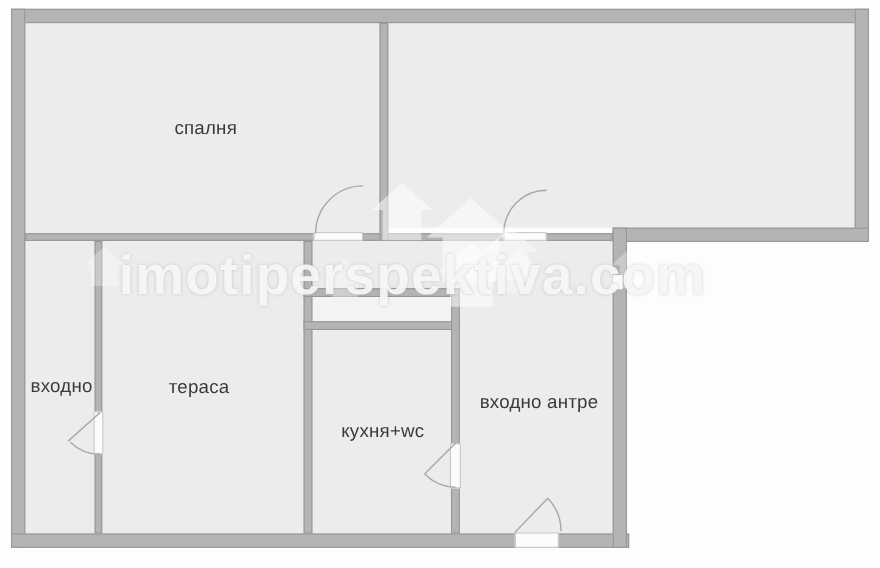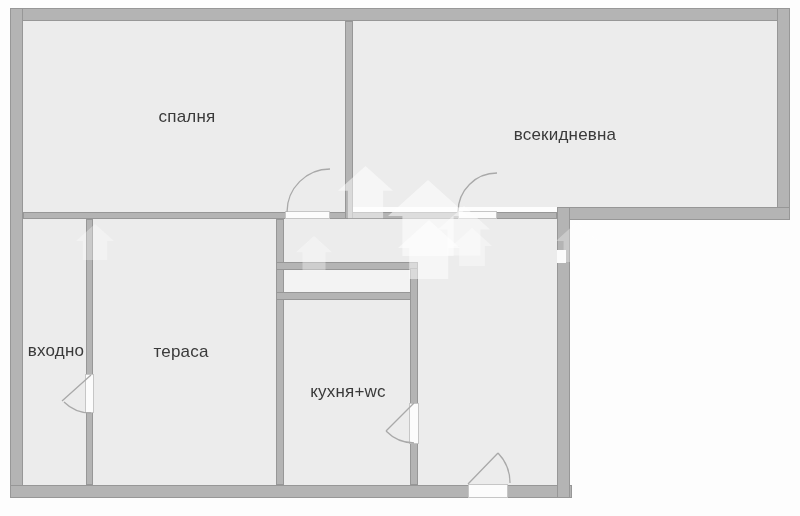--- a/index.html
+++ b/index.html
@@ -76,20 +76,21 @@
     <polygon opacity="0.50" points="365.5,166 393,190.8 383.1,190.8 383.1,218.3 347.9,218.3 347.9,190.8 338,190.8"></polygon>
     <polygon opacity="0.55" points="428,180 468,216 453.6,216 453.6,256 402.4,256 402.4,216 388,216"></polygon>
     <polygon opacity="0.50" points="429,220 460,247.9 448.2,247.9 448.2,278.9 409.2,278.9 409.2,247.9 398,247.9"></polygon>
     <polygon opacity="0.45" points="464,206 490,229.4 480.4,229.4 480.4,255.4 447.4,255.4 447.4,229.4 438,229.4"></polygon>
     <polygon opacity="0.40" points="472,228 492,246 484.8,246 484.8,266 459.2,266 459.2,246 452,246"></polygon>
     <polygon opacity="0.35" points="314,236 332,252.2 325.5,252.2 325.5,270.2 302.5,270.2 302.5,252.2 296,252.2"></polygon>
     <polygon opacity="0.30" points="577,222 598,240.9 590.4,240.9 590.4,261.9 563.6,261.9 563.6,240.9 556,240.9"></polygon>
     <polygon opacity="0.30" points="95,224 114,241.1 107.2,241.1 107.2,260.1 82.8,260.1 82.8,241.1 76,241.1"></polygon>
   </svg>
 
+  <div class="watermark">imotiperspektiva.com</div>
 
   <div class="label" style="left:187px;top:117px">спалня</div>
-  <div class="label" style="left:565px;top:135px">всекидневна</div>
   <div class="label" style="left:56px;top:351px">входно</div>
   <div class="label" style="left:181px;top:352px">тераса</div>
   <div class="label" style="left:348px;top:392px">кухня+wc</div>
+  <div class="label" style="left:490px;top:366px">входно антре</div>
 
 </div>
 
 </body></html>

